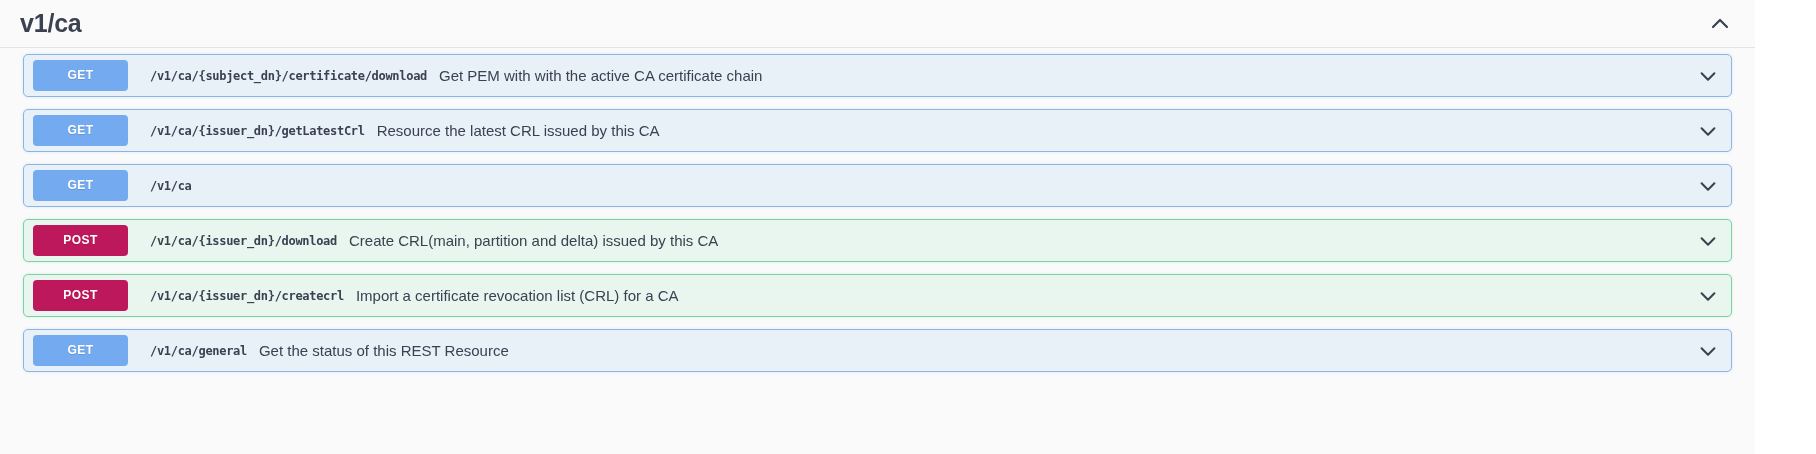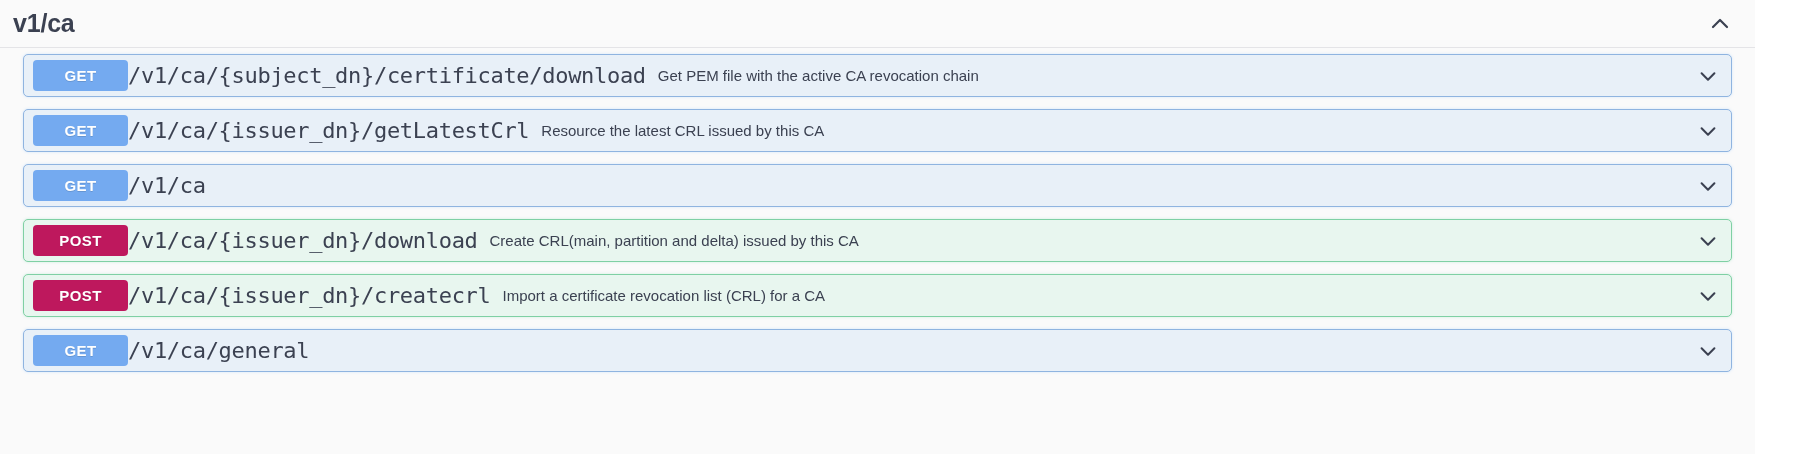--- a/index.html
+++ b/index.html
@@ -34,21 +34,21 @@
     position: absolute;
     left: 0;
     top: 0;
     width: 1755px;
   }
 
   .opblock-tag {
     display: flex;
     align-items: center;
     justify-content: space-between;
-    padding: 0 23px 0 13px;
+    padding: 0 23px 0 20px;
     height: 48px;
     border-bottom: 1px solid #e4e4e7;
     cursor: pointer;
   }
 
   .opblock-tag-name {
     font-family: "Liberation Sans", sans-serif;
     font-size: 25px;
     font-weight: bold;
     color: #3b4151;
@@ -91,35 +91,35 @@
 
   .opblock-summary-method {
     width: 95px;
     min-width: 95px;
     height: 31px;
     line-height: 31px;
     text-align: center;
     border-radius: 4px;
     color: #ffffff;
     font-family: "Liberation Sans", sans-serif;
-    font-size: 15px;
+    font-size: 12px;
     font-weight: bold;
     letter-spacing: 0.4px;
     margin-left: 9px;
     text-shadow: 0 1px 0 rgba(0,0,0,0.12);
   }
 
   .opblock.get .opblock-summary-method { background: #74aaf0; }
   .opblock.post .opblock-summary-method { background: #be185d; }
 
   .opblock-summary-path {
-    margin-left: 0;
+    margin-left: 22px;
     font-family: "DejaVu Sans Mono", "Liberation Mono", monospace;
-    font-size: 22px;
-    font-weight: normal;
+    font-size: 12px;
+    font-weight: bold;
     color: #3b4151;
     white-space: nowrap;
     letter-spacing: -0.3px;
   }
 
   .opblock-summary-description {
     margin-left: 12px;
     font-family: "Liberation Sans", sans-serif;
     font-size: 15px;
     color: #3b4151;
@@ -151,21 +151,21 @@
           <polyline points="5,15 12,8 19,15"></polyline>
         </svg>
       </span>
     </div>
 
     <div class="operations-list">
 
       <div class="opblock get">
         <span class="opblock-summary-method">GET</span>
         <span class="opblock-summary-path">/v1/ca/{subject_dn}/certificate/download</span>
-        <span class="opblock-summary-description">Get PEM file with the active CA revocation chain</span>
+        <span class="opblock-summary-description">Get PEM with with the active CA certificate chain</span>
         <span class="opblock-arrow">
           <svg width="22" height="22" viewBox="0 0 24 24" fill="none" stroke="#3b4151" stroke-width="2.2" stroke-linecap="round" stroke-linejoin="round">
             <polyline points="5,9 12,16 19,9"></polyline>
           </svg>
         </span>
       </div>
 
       <div class="opblock get">
         <span class="opblock-summary-method">GET</span>
         <span class="opblock-summary-path">/v1/ca/{issuer_dn}/getLatestCrl</span>
@@ -205,20 +205,21 @@
         <span class="opblock-arrow">
           <svg width="22" height="22" viewBox="0 0 24 24" fill="none" stroke="#3b4151" stroke-width="2.2" stroke-linecap="round" stroke-linejoin="round">
             <polyline points="5,9 12,16 19,9"></polyline>
           </svg>
         </span>
       </div>
 
       <div class="opblock get">
         <span class="opblock-summary-method">GET</span>
         <span class="opblock-summary-path">/v1/ca/general</span>
+        <span class="opblock-summary-description">Get the status of this REST Resource</span>
         <span class="opblock-arrow">
           <svg width="22" height="22" viewBox="0 0 24 24" fill="none" stroke="#3b4151" stroke-width="2.2" stroke-linecap="round" stroke-linejoin="round">
             <polyline points="5,9 12,16 19,9"></polyline>
           </svg>
         </span>
       </div>
 
     </div>
   </div>
 

